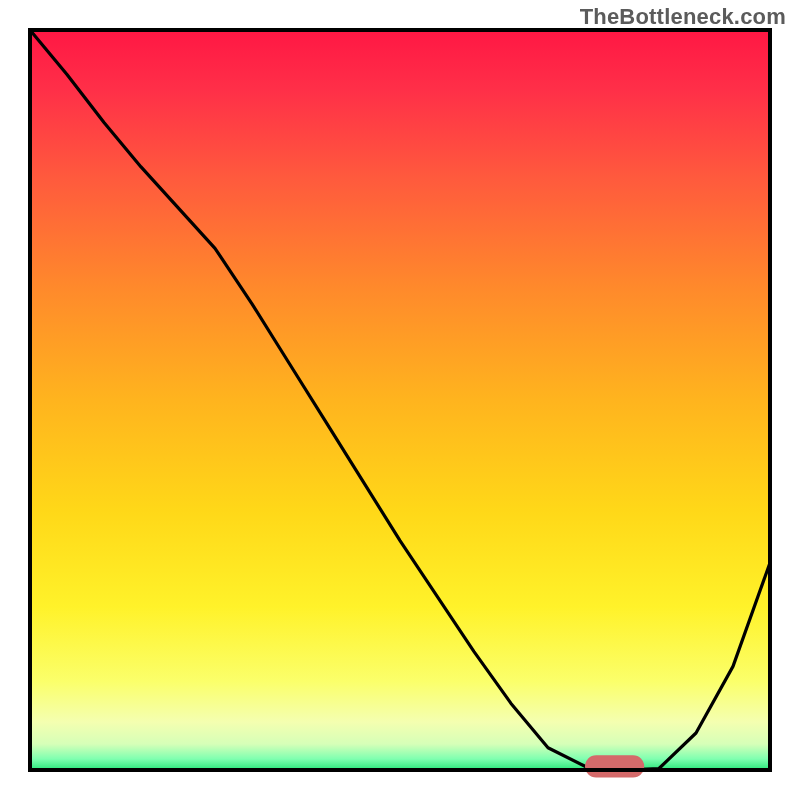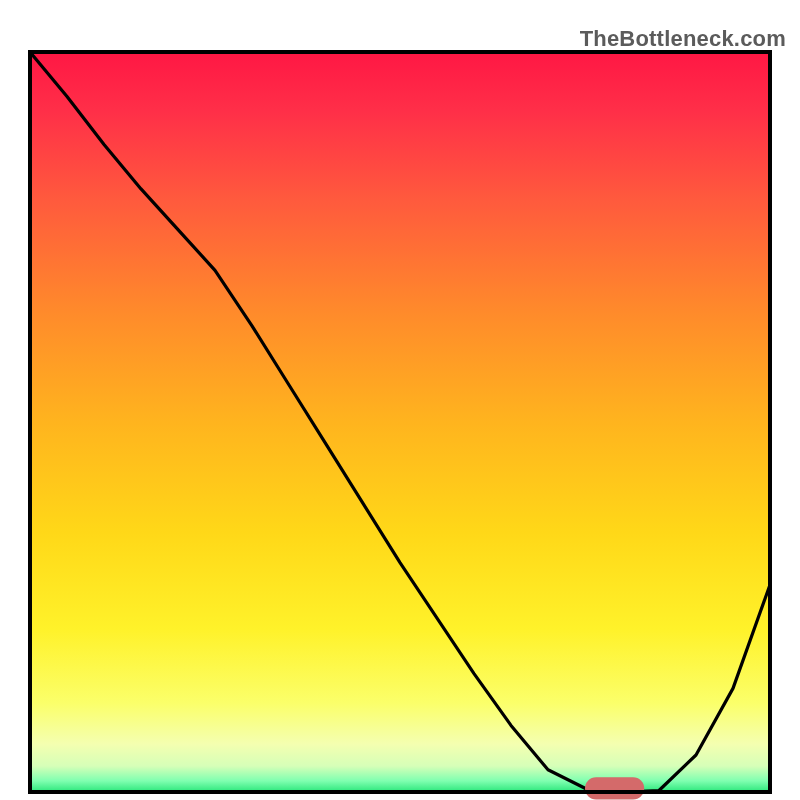--- a/index.html
+++ b/index.html
@@ -7,21 +7,20 @@
     padding: 0;
     width: 800px;
     height: 800px;
     background: #ffffff;
     overflow: hidden;
   }
   .container {
     position: relative;
     width: 800px;
     height: 687px;
-    margin-top: 22px;
   }
   .watermark {
     position: absolute;
     top: 4px;
     right: 14px;
     font-family: Arial, Helvetica, sans-serif;
     font-size: 22px;
     font-weight: 600;
     color: #5b5b5b;
     letter-spacing: 0.2px;

